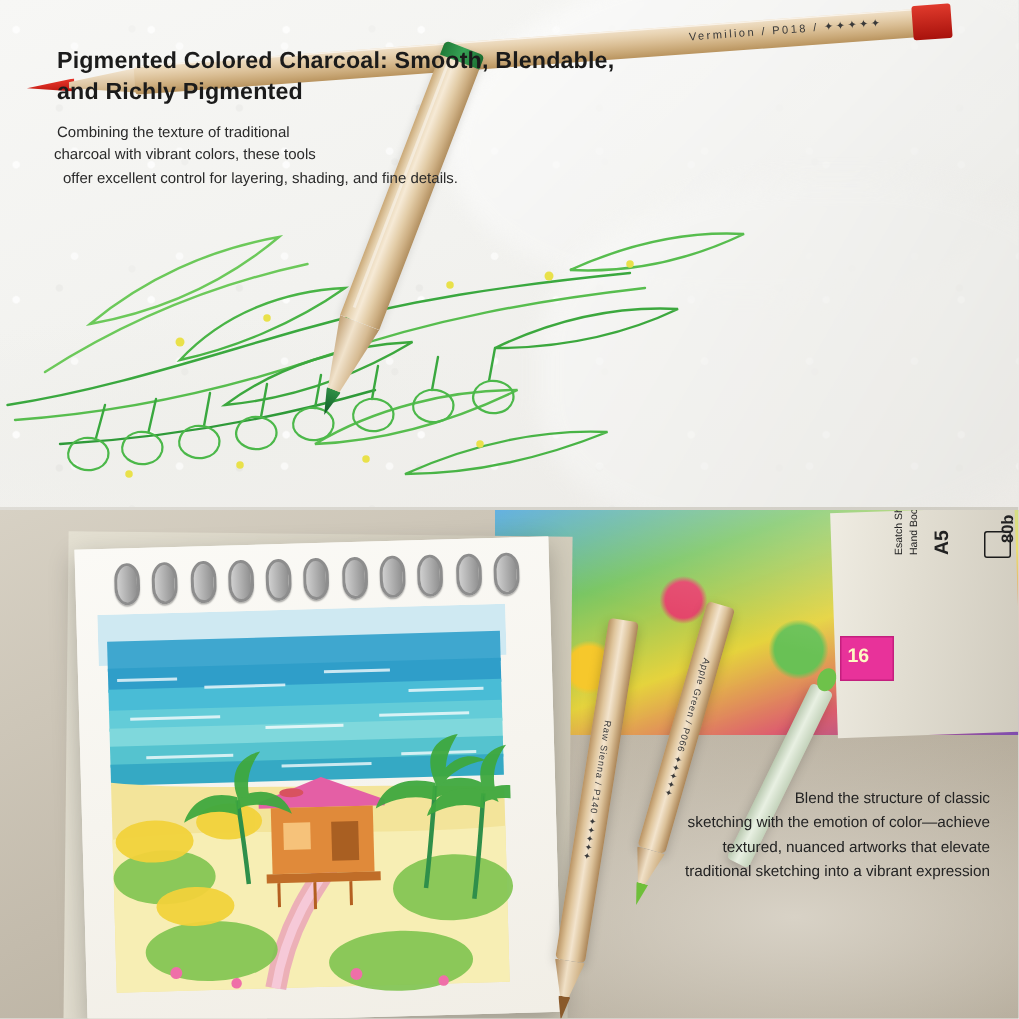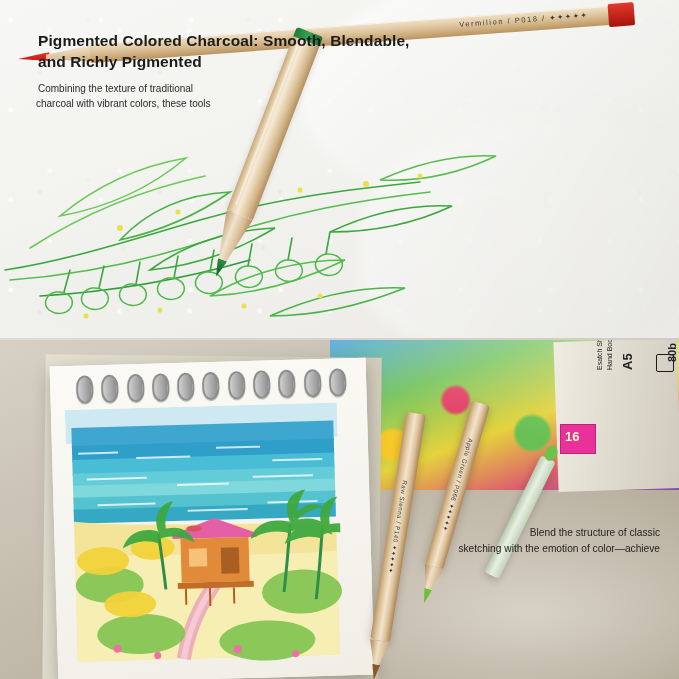--- a/index.html
+++ b/index.html
@@ -308,20 +308,21 @@
     </div>
 
     <div class="top-text">
       <div class="h-top">
         <span>Pigmented Colored Charcoal: Smooth,</span>
         <span>Blendable, and Richly Pigmented</span>
       </div>
       <p class="p-top">
         <span class="l1">Combining the texture of traditional</span>
         <span class="l2">charcoal with vibrant colors, these tools</span>
+        <span class="l3">offer excellent control for layering, shading, and fine details.</span>
       </p>
     </div>
   </div>
 
   <div class="divider"></div>
 
   <div class="panel-bot">
     <div class="desk"></div>
 
     <div class="painting"></div>
@@ -465,16 +466,18 @@
 
     <div class="pencil-b" style="left:512px;top:112px;width:16px;height:130px;transform:rotate(26deg);
          background:linear-gradient(90deg,#b9c9b0,#e8f0e2 45%,#c3d2ba);box-shadow:0 3px 8px rgba(0,0,0,.2);">
       <div style="position:absolute;left:2px;top:-14px;width:12px;height:16px;background:#6ec24a;border-radius:50%;"></div>
     </div>
 
     <div class="bot-text">
       <p class="p-bot">
         <span>Blend the structure of classic</span>
         <span>sketching with the emotion of color—achieve</span>
+        <span>textured, nuanced artworks that elevate</span>
+        <span>traditional sketching into a vibrant expression</span>
       </p>
     </div>
   </div>
 </div>
 
 </body></html>

